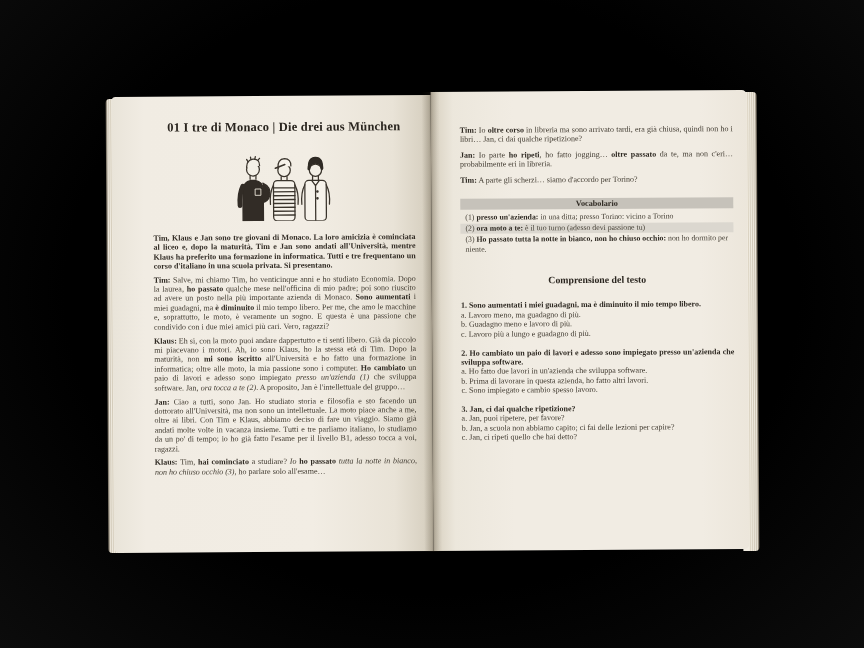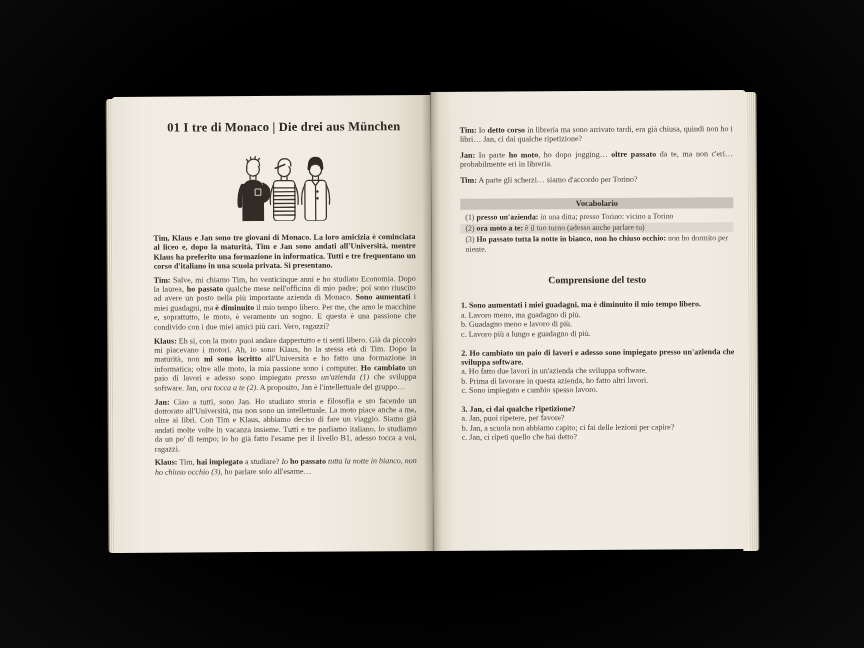--- a/index.html
+++ b/index.html
@@ -92,38 +92,38 @@
             <path d="M103.3,33 Q107.5,41 106.5,53"></path>
           </svg>
         </div>
 
         <p class="txt intro">Tim, Klaus e Jan sono tre giovani di Monaco. La loro amicizia è cominciata al liceo e, dopo la maturità, Tim e Jan sono andati all'Università, mentre Klaus ha preferito una formazione in informatica. Tutti e tre frequentano un corso d'italiano in una scuola privata. Si presentano.</p>
 
         <div class="txt">
             <p class="para"><span class="b">Tim:</span><span> Salve, mi chiamo Tim, ho venticinque anni e ho studiato Economia. Dopo la laurea, </span><span class="b">ho passato</span><span> qualche mese nell'officina di mio padre; poi sono riuscito ad avere un posto nella più importante azienda di Monaco. </span><span class="b">Sono aumentati</span><span> i miei guadagni, ma </span><span class="b">è diminuito</span><span> il mio tempo libero. Per me, che amo le macchine e, soprattutto, le moto, è veramente un sogno. E questa è una passione che condivido con i due miei amici più cari. Vero, ragazzi?</span></p>
             <p class="para"><span class="b">Klaus:</span><span> Eh sì, con la moto puoi andare dappertutto e ti senti libero. Già da piccolo mi piacevano i motori. Ah, io sono Klaus, ho la stessa età di Tim. Dopo la maturità, non </span><span class="b">mi sono iscritto</span><span> all'Università e ho fatto una formazione in informatica; oltre alle moto, la mia passione sono i computer. </span><span class="b">Ho cambiato</span><span> un paio di lavori e adesso sono impiegato </span><span class="i">presso un'azienda (1)</span><span> che sviluppa software. Jan, </span><span class="i">ora tocca a te (2)</span><span>. A proposito, Jan è l'intellettuale del gruppo…</span></p>
             <p class="para"><span class="b">Jan:</span><span> Ciao a tutti, sono Jan. Ho studiato storia e filosofia e sto facendo un dottorato all'Università, ma non sono un intellettuale. La moto piace anche a me, oltre ai libri. Con Tim e Klaus, abbiamo deciso di fare un viaggio. Siamo già andati molte volte in vacanza insieme. Tutti e tre parliamo italiano, lo studiamo da un po' di tempo; io ho già fatto l'esame per il livello B1, adesso tocca a voi, ragazzi.</span></p>
-            <p class="para"><span class="b">Klaus:</span><span> Tim, </span><span class="b">hai impiegato</span><span> a studiare? </span><span class="i">Io</span><span> </span><span class="b">ho passato</span><span> </span><span class="i">tutta la notte in bianco, non ho chiuso occhio (3)</span><span>, ho parlare solo all'esame…</span></p>
+            <p class="para"><span class="b">Klaus:</span><span> Tim, </span><span class="b">hai cominciato</span><span> a studiare? </span><span class="i">Io</span><span> </span><span class="b">ho passato</span><span> </span><span class="i">tutta la notte in bianco, non ho chiuso occhio (3)</span><span>, ho parlare solo all'esame…</span></p>
           </div>
       </div>
     </div>
 
     <div class="page page-right">
       <div class="rp-content">
         <div class="txt">
-            <p class="para"><span class="b">Tim:</span><span> Io </span><span class="b">detto corso</span><span> in libreria ma sono arrivato tardi, era già chiusa, quindi non ho i libri… Jan, ci dai qualche ripetizione?</span></p>
-            <p class="para"><span class="b">Jan:</span><span> Io parte </span><span class="b">ho moto</span><span>, ho dopo jogging… </span><span class="b">oltre passato</span><span> da te, ma non c'eri… probabilmente eri in libreria.</span></p>
+            <p class="para"><span class="b">Tim:</span><span> Io </span><span class="b">oltre corso</span><span> in libreria ma sono arrivato tardi, era già chiusa, quindi non ho i libri… Jan, ci dai qualche ripetizione?</span></p>
+            <p class="para"><span class="b">Jan:</span><span> Io parte </span><span class="b">ho ripeti</span><span>, ho fatto jogging… </span><span class="b">oltre passato</span><span> da te, ma non c'eri… probabilmente eri in libreria.</span></p>
             <p class="para"><span class="b">Tim:</span><span> A parte gli scherzi… siamo d'accordo per Torino?</span></p>
           </div>
 
         <div class="vocab">
           <div class="vocab-header">Vocabolario</div>
           <div>
               <div class="vocab-line"><span>(1) </span><span class="b">presso un'azienda:</span><span> in una ditta; presso Torino: vicino a Torino</span></div>
-              <div class="vocab-line hl"><span>(2) </span><span class="b">ora moto a te:</span><span> è il tuo turno (adesso anche parlare tu)</span></div>
+              <div class="vocab-line hl"><span>(2) </span><span class="b">ora moto a te:</span><span> è il tuo turno (adesso devi passione tu)</span></div>
               <div class="vocab-line"><span>(3) </span><span class="b">Ho passato tutta la notte in bianco, non ho chiuso occhio:</span><span> non ho dormito per niente.</span></div>
             </div>
         </div>
 
         <div class="comp-heading">Comprensione del testo</div>
 
         <div class="txt">
             <div class="question">
               <div class="q-title">1. Sono aumentati i miei guadagni, ma è diminuito il mio tempo libero.</div>
               <div class="q-option">a. Lavoro meno, ma guadagno di più.</div>

